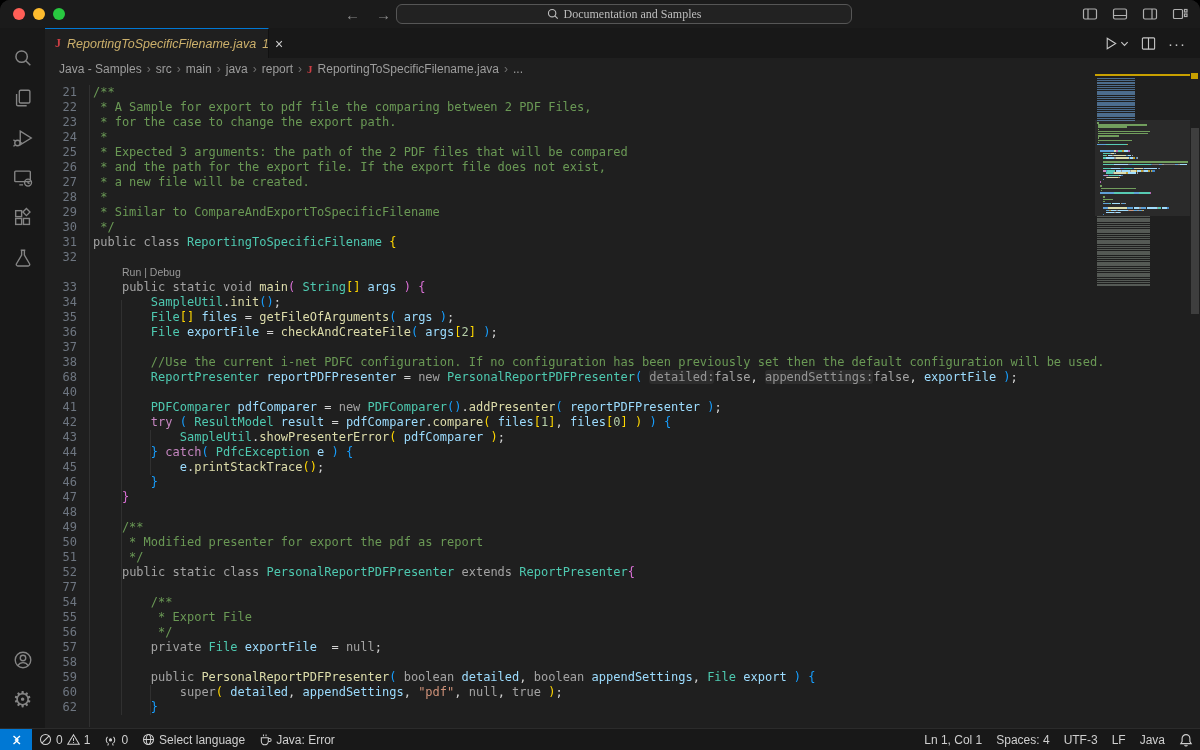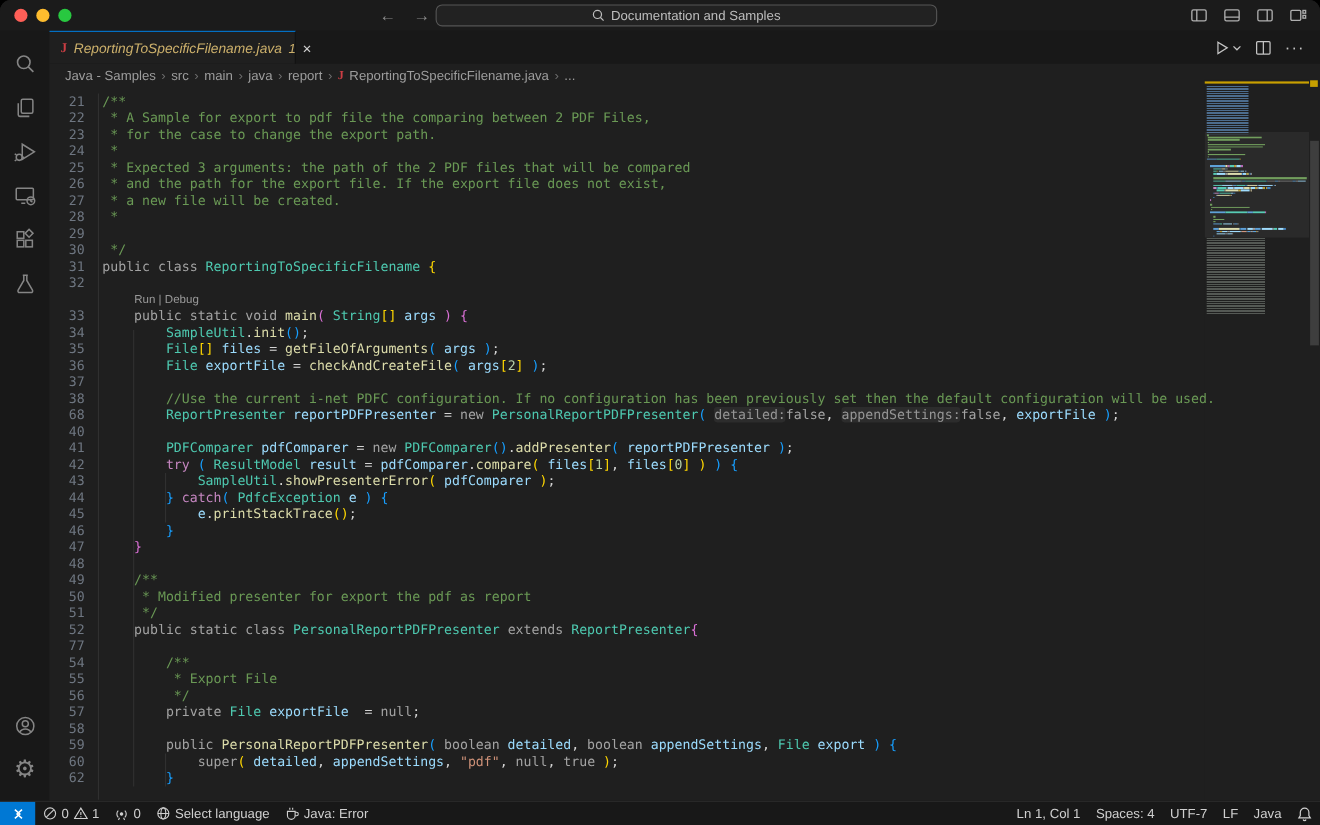--- a/index.html
+++ b/index.html
@@ -10,21 +10,21 @@
 
   
   .titlebar { position:absolute; left:0; top:0; width:1200px; height:28px; background:#1b1b1b; }
   .traffic { position:absolute; top:8px; left:13px; display:flex; gap:8px; }
   .traffic span { width:12px; height:12px; border-radius:50%; display:block; }
   .tl-red{background:#ff5f57;} .tl-yellow{background:#febc2e;} .tl-green{background:#28c840;}
   .nav-arrows { position:absolute; left:345px; top:0; height:28px; display:flex; align-items:center; gap:16px;
                 color:#8a8a8a; font-size:15px; }
   .searchbox { position:absolute; left:396px; top:4px; width:456px; height:20px; background:#222222;
                border:1px solid #565656; border-radius:6px; display:flex; align-items:center; justify-content:center;
-               gap:5px; color:#bdbdbd; font-size:12px; }
+               gap:5px; color:#bdbdbd; font-size:12px;font-family:Liberation Serif, serif; }
   .win-icons { position:absolute; right:12px; top:0; height:28px; display:flex; align-items:center; gap:14px; }
   .win-icons svg { display:block; }
 
   
   .activitybar { position:absolute; left:0; top:28px; width:45px; height:700px; background:#181818;
                  display:flex; flex-direction:column; align-items:center; padding-top:10px; }
   .ab-icon { width:45px; height:40px; display:flex; align-items:center; justify-content:center; color:#858585; }
   .ab-bottom { margin-top:auto; margin-bottom:8px; display:flex; flex-direction:column; align-items:center; }
   .gear-glyph { font-size:22px; color:#858585; line-height:1;
                 font-family:"DejaVu Sans", sans-serif; }
@@ -259,20 +259,21 @@
           <div class="row">
             <span class="ln">27</span>
             <span class="src"><span class="c"> * a new file will be created.</span></span>
           </div>
           <div class="row">
             <span class="ln">28</span>
             <span class="src"><span class="c"> *</span></span>
           </div>
           <div class="row">
             <span class="ln">29</span>
+            <span class="src"><span class="c"> * Similar to CompareAndExportToSpecificFilename</span></span>
           </div>
           <div class="row">
             <span class="ln">30</span>
             <span class="src"><span class="c"> */</span></span>
           </div>
           <div class="row">
             <span class="ln">31</span>
             <span class="src"><span class="k">public class </span><span class="t">ReportingToSpecificFilename </span><span class="b1">{</span></span>
           </div>
           <div class="row">
@@ -506,21 +507,21 @@
       <span>Java: Error</span>
     </div>
     <div class="sb-right">
       <div class="sb-item">
           <span>Ln 1, Col 1</span>
         </div>
       <div class="sb-item">
           <span>Spaces: 4</span>
         </div>
       <div class="sb-item">
-          <span>UTF-7</span>
+          <span>UTF-3</span>
         </div>
       <div class="sb-item">
           <span>LF</span>
         </div>
       <div class="sb-item">
           <span>Java</span>
         </div>
       <div class="sb-item">
         <svg width="14" height="14" viewBox="0 0 14 14" fill="none" stroke="#cfcfcf" stroke-width="1.1">
             <path d="M7 1.6a3.9 3.9 0 00-3.9 3.9v3L1.8 10.6h10.4L10.9 8.5v-3A3.9 3.9 0 007 1.6z"></path>

